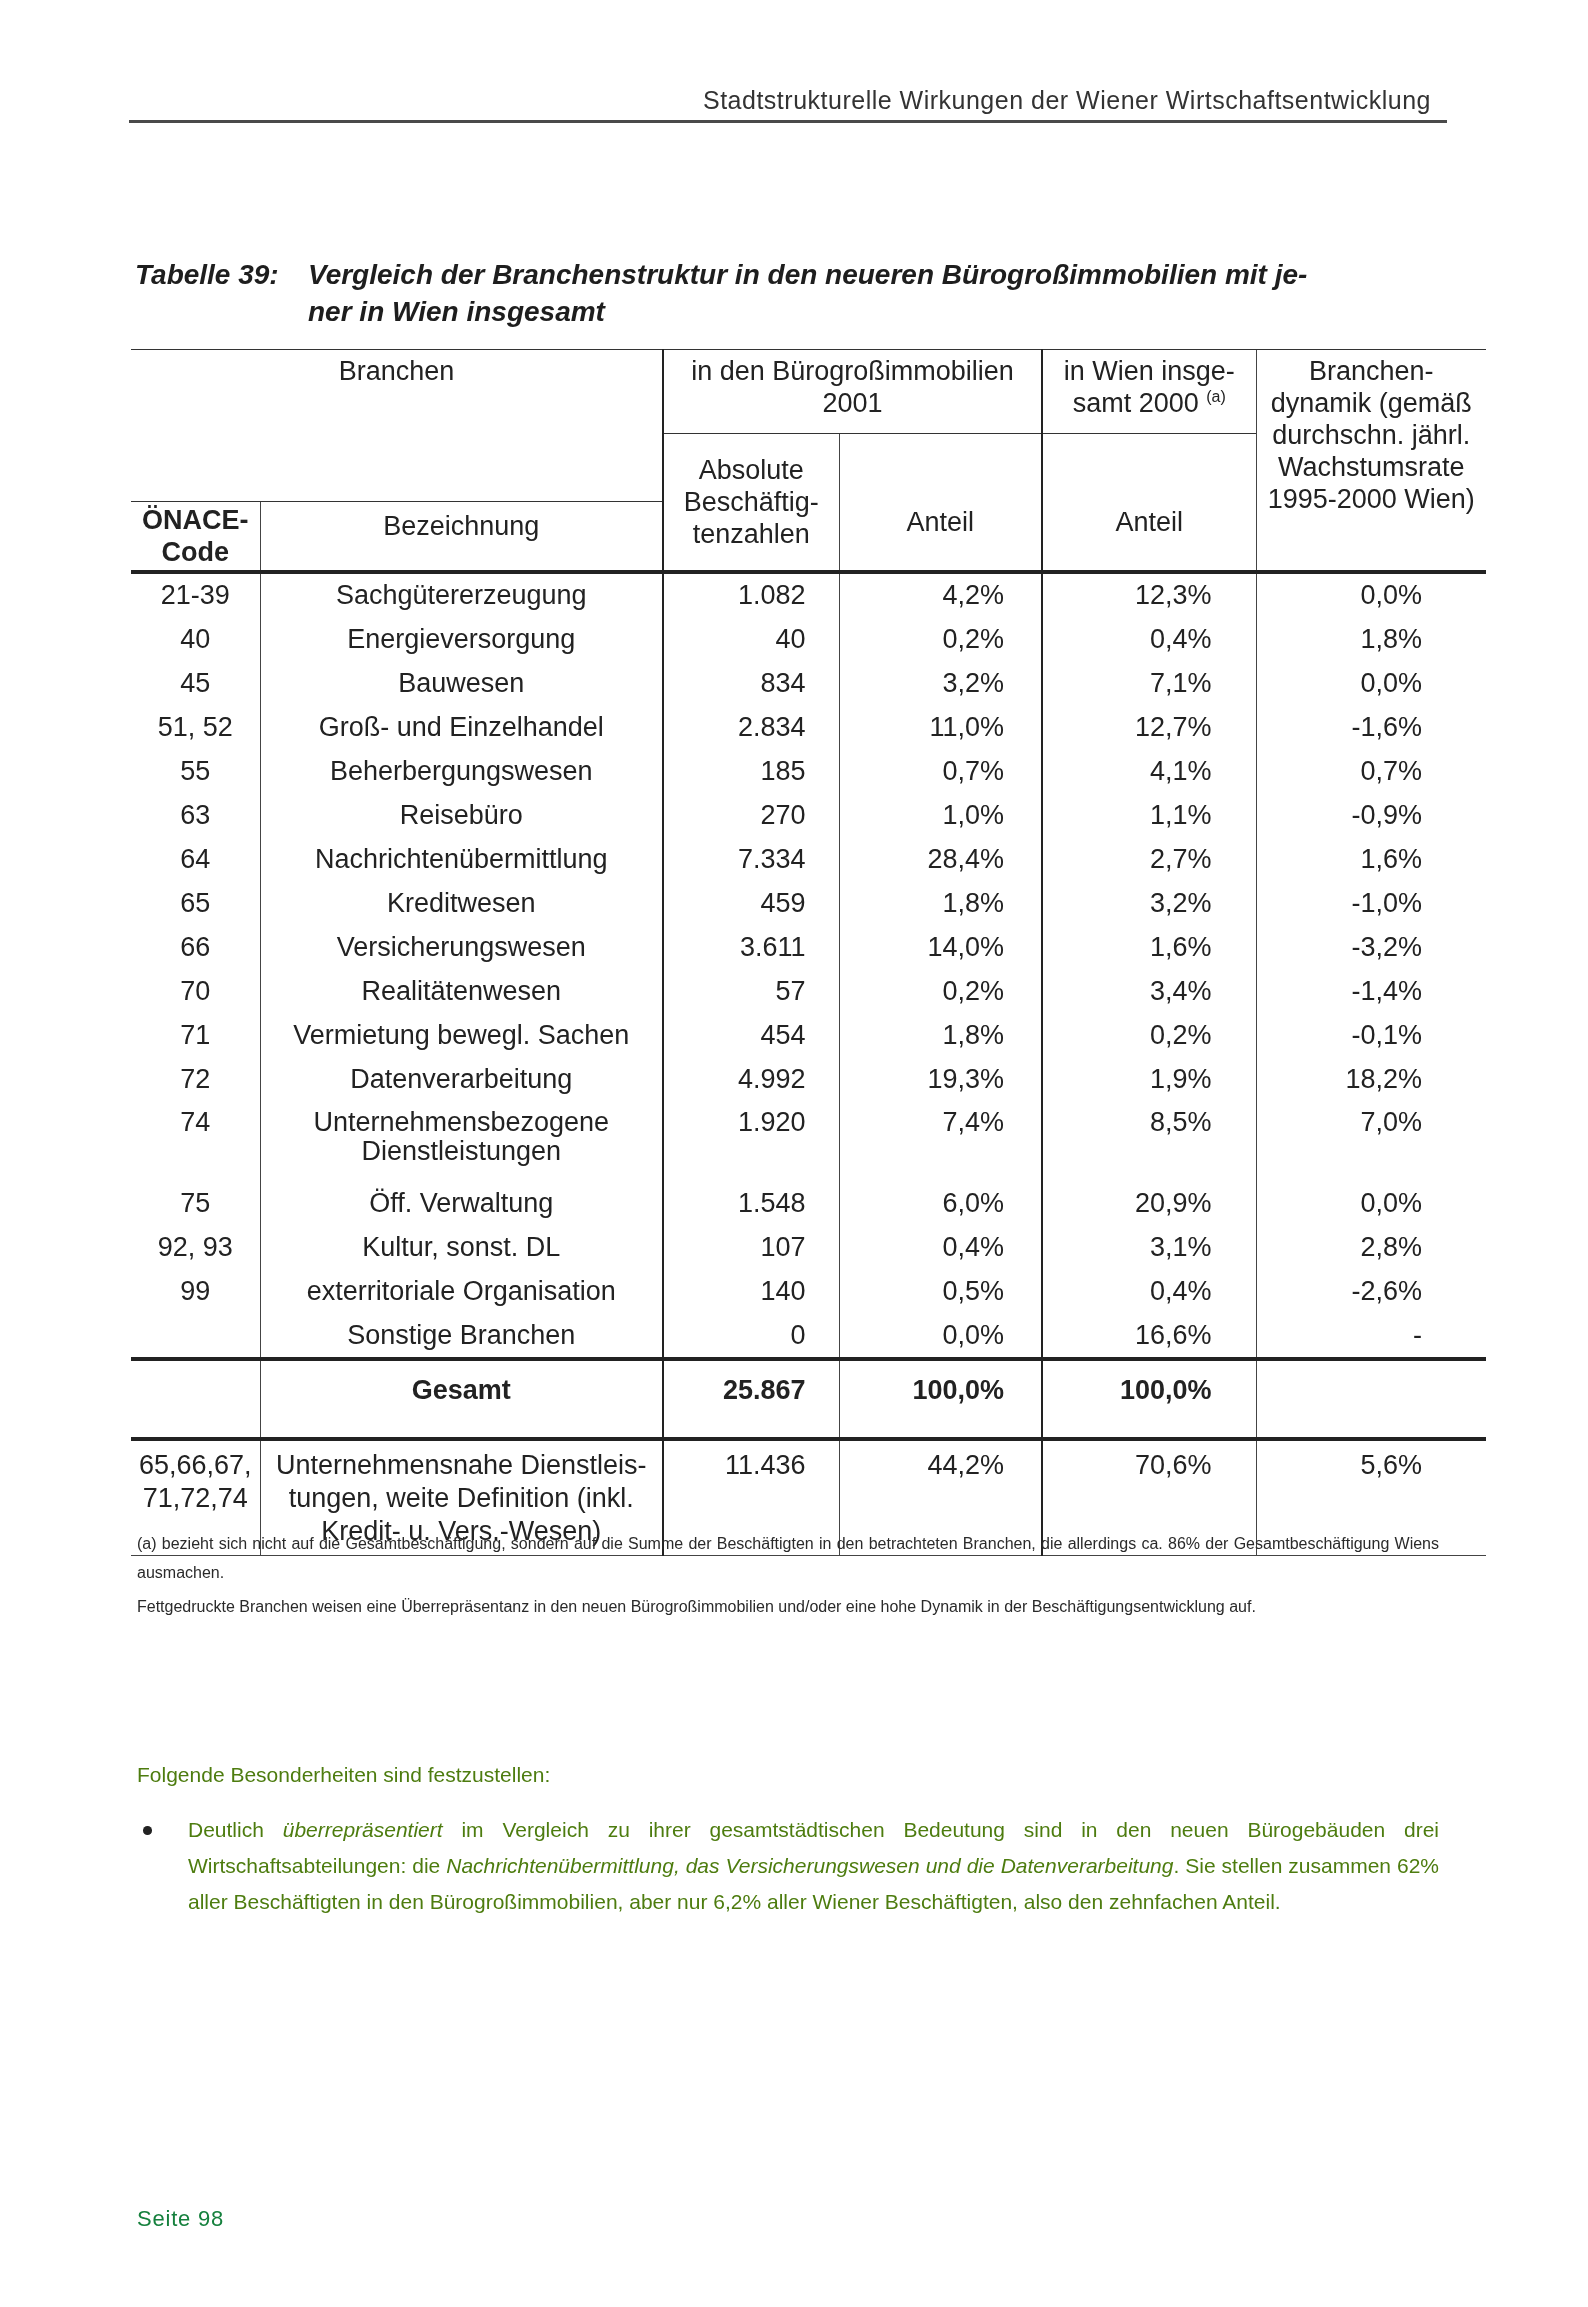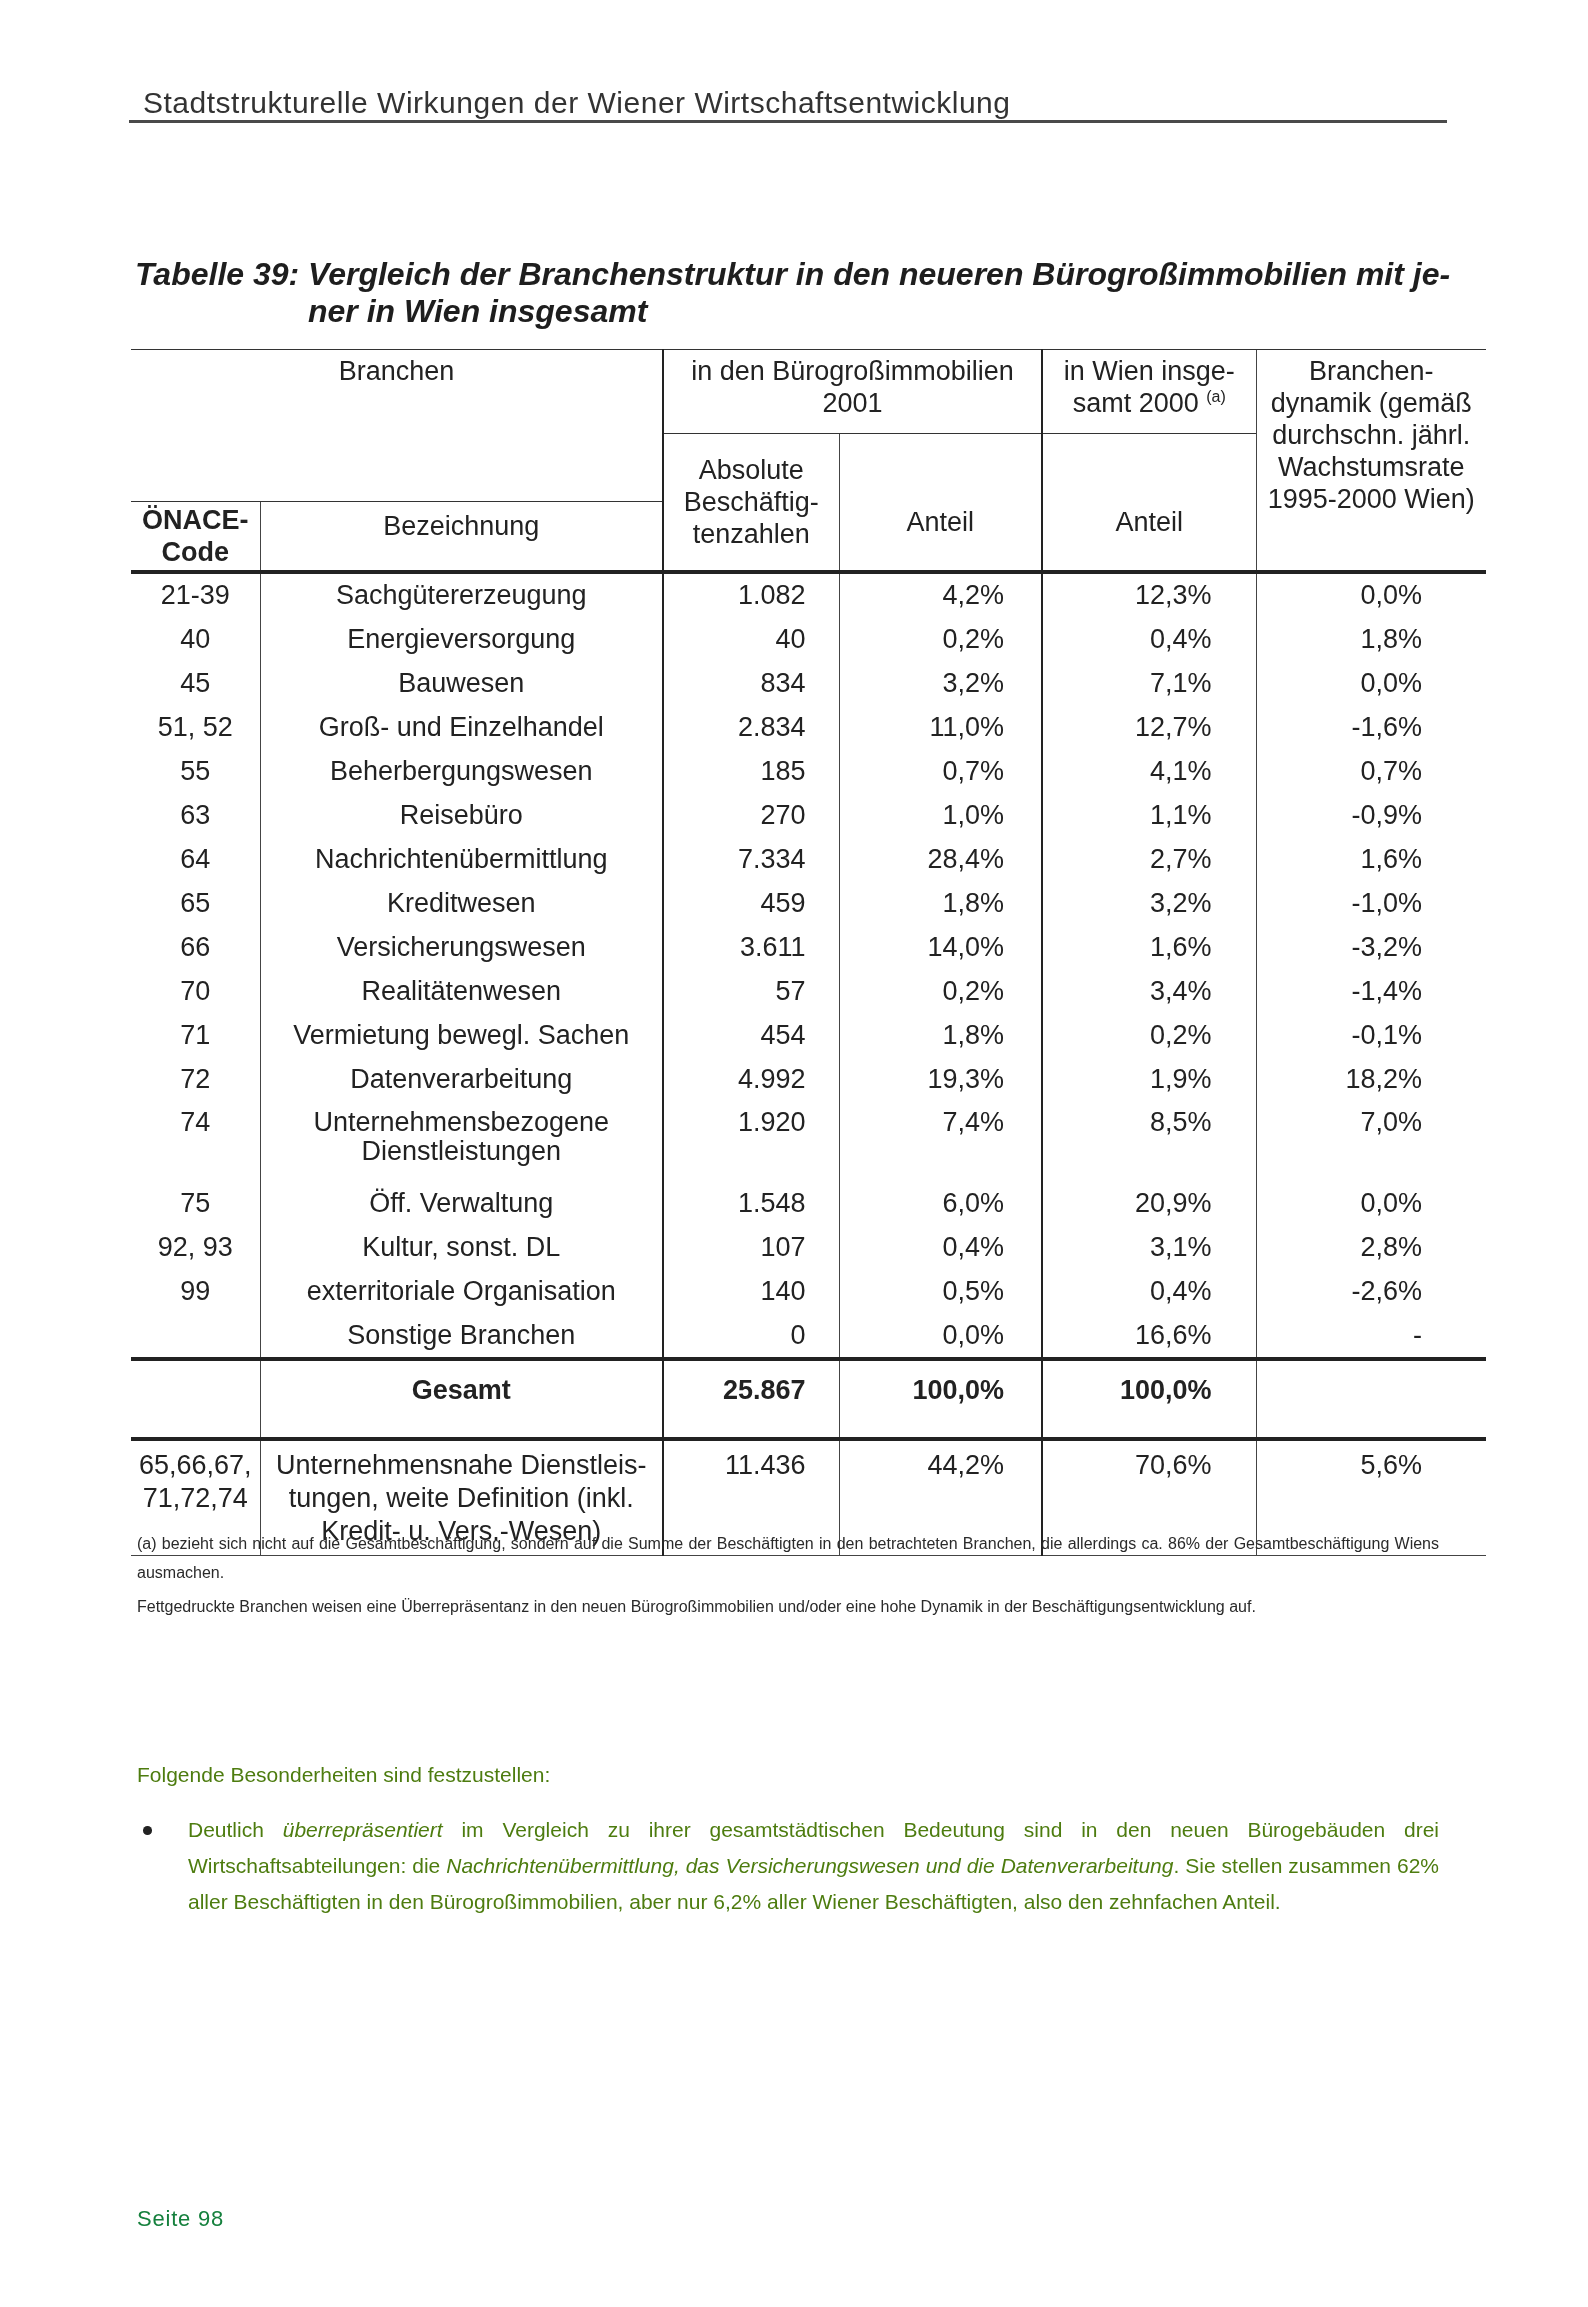--- a/index.html
+++ b/index.html
@@ -1,30 +1,30 @@
 <!DOCTYPE html>
 <html style="font-size:12.7px"><head>
 <meta charset="utf-8">
 <style>
   html, body { margin: 0; padding: 0; background: #ffffff; }
   body {
     width: 1588px; height: 2307px; position: relative; overflow: hidden;
     font-family: "Liberation Sans", sans-serif; color: #222;
   }
   .running-header {
-    position: absolute; left: 143px; top: 86px; width: 1302px;
-    text-align: left; font-size: 30px; letter-spacing: 0.5px; color: #333;
+    position: absolute; left: 129px; top: 86px; width: 1302px;
+    text-align: right; font-size: 25px; letter-spacing: 0.5px; color: #333;
   }
   .header-rule {
     position: absolute; left: 129px; top: 120px; width: 1318px; height: 3.2px;
     background: #4a4a4a;
   }
   .table-title {
     position: absolute; left: 135px; top: 256px; width: 1350px;
-    font-size: 32px; font-weight: bold; font-style: italic; line-height: 37px;
+    font-size: 28px; font-weight: bold; font-style: italic; line-height: 37px;
     color: #1e1e1e;
   }
   .table-title .label { display: inline-block; width: 173px; }
   .table-title .line2 { padding-left: 173px; }
 
   table.data {
     position: absolute; left: 131px; top: 349px; width: 1355px;
     border-collapse: collapse; table-layout: fixed;
     font-size: 27px; color: #222;
   }

